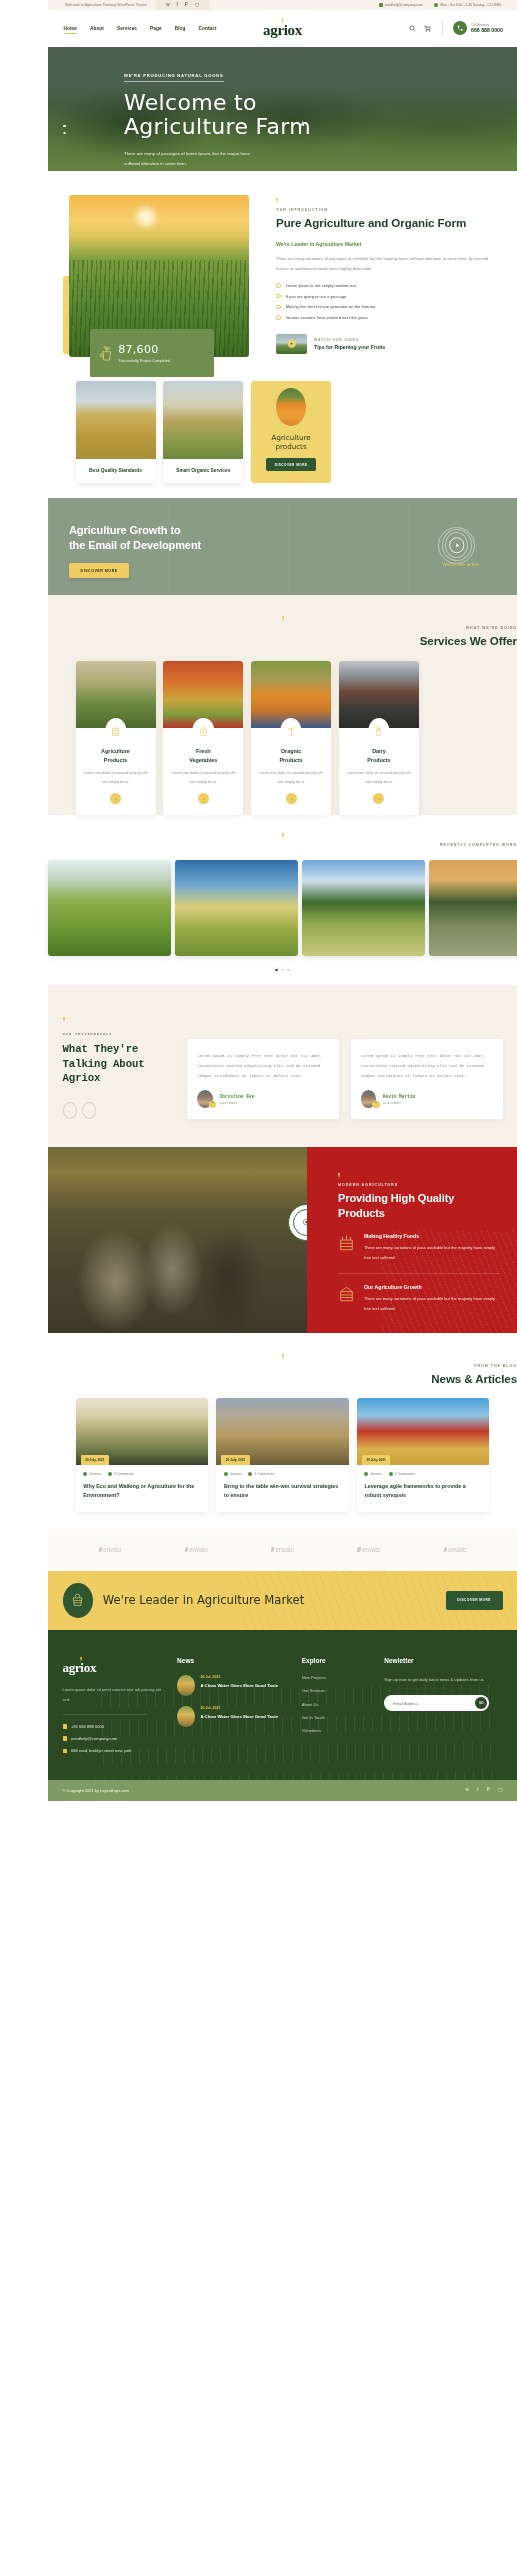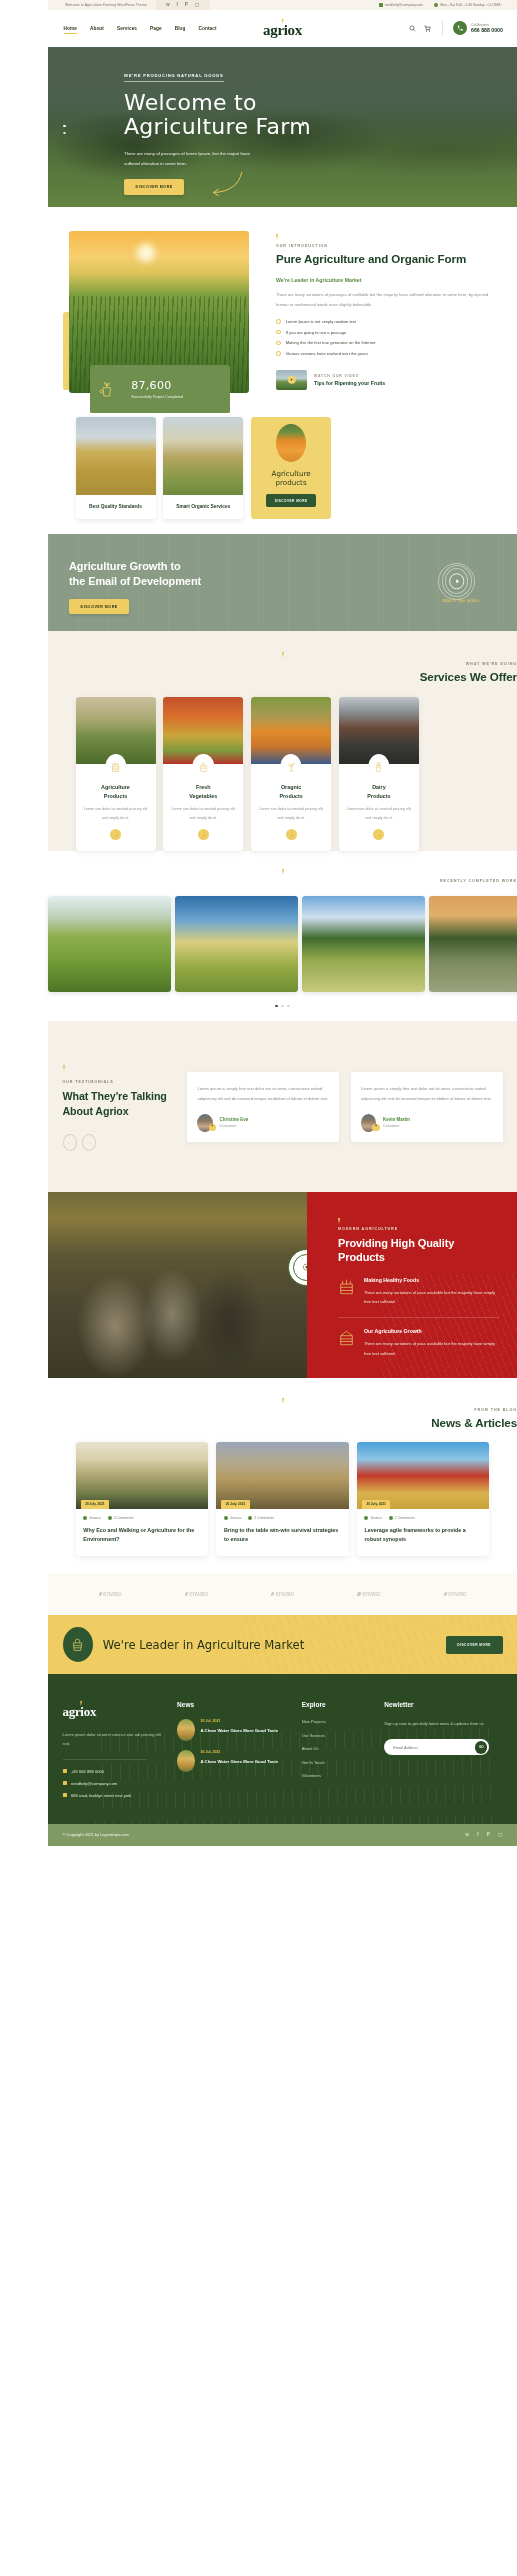--- a/index.html
+++ b/index.html
@@ -31,21 +31,21 @@
   .logo-leaf { width:0; height:0; margin:0 auto -1.3px; border-left:1.6px solid transparent; border-right:1.6px solid transparent; border-bottom:5.2px solid #e8c24d; transform:rotate(186deg); }
   .nav-right { margin-left:auto; display:flex; align-items:center; gap:7.8px; padding-right:14.2px; }
   .nav-ico { width:7.8px; height:7.8px; color:#20301a; display:flex; align-items:center; justify-content:center; }
   .nav-sep { width:0.6px; height:14.2px; background:#e6e2d8; margin:0 2.6px; }
   .callbox { display:flex; align-items:center; gap:3.9px; }
   .call-circle { width:14.2px; height:14.2px; border-radius:50%; background:#4e7c3a; display:flex; align-items:center; justify-content:center; color:#fff; font-size:6.5px; }
   .call-label { font-size:3.2px; color:#8a8578; line-height:1.4; }
   .call-num { font-size:5.2px; font-weight:bold; color:#17301a; line-height:1.2; }
 
   
-  .hero { height:160px; position:relative; overflow:hidden;
+  .hero { height:124px; position:relative; overflow:hidden;
     background:
       linear-gradient(to bottom, rgba(60,78,62,.72), rgba(50,70,48,.55) 55%, rgba(46,68,38,.45)),
       linear-gradient(to bottom, #7a8b7c 0%, #6f8575 30%, #5d7a52 48%, #6e9448 62%, #7fa84e 78%, #8fb857 100%);
   }
   .hero::after { content:""; position:absolute; inset:0;
     background:radial-gradient(ellipse 116px 52px at 18% 62%, rgba(24,40,22,.55), transparent 70%),
                radial-gradient(ellipse 142px 45px at 52% 58%, rgba(28,44,24,.45), transparent 70%),
                radial-gradient(ellipse 194px 39px at 85% 64%, rgba(40,60,30,.3), transparent 70%);
   }
   .hero-inner { position:relative; z-index:3; padding:21.3px 0 0 76px; }
@@ -64,21 +64,21 @@
   
   .about { background:#fff; padding:24.6px 0 19.4px; position:relative; overflow:hidden; }
   .about-row { display:flex; gap:23px; width:427px; margin:0 auto; position:relative; }
   .about-media { position:relative; width:184px; flex:none; }
   .about-yellow { position:absolute; left:-6.5px; top:81px; width:39px; height:78px; background:#f0d470; border-radius:2.6px; }
   .about-img { width:180px; height:162px; border-radius:3.2px; position:relative; z-index:2; overflow:hidden;
     background:linear-gradient(to bottom, #f6b94b 0%, #f6cf6e 16%, #dcc45a 26%, #7b9e3e 40%, #5d8a33 62%, #3f6b24 100%); }
   .about-img::before { content:""; position:absolute; left:38%; top:8%; width:18px; height:18px; border-radius:50%; background:#fff8dc; filter:blur(3.9px); }
   .about-img::after { content:""; position:absolute; inset:40% 0 0 0;
     background:repeating-linear-gradient(92deg, rgba(34,62,20,.35) 0 1.3px, transparent 1.3px 4.5px); }
-  .about-stat { position:absolute; z-index:3; left:20.7px; bottom:-20.7px; width:140px; height:49px; background:#6f8f4f; border-radius:3.2px; display:flex; align-items:center; gap:17px; padding:0 9px; }
+  .about-stat { position:absolute; z-index:3; left:20.7px; bottom:-20.7px; width:124px; height:49px; background:#6f8f4f; border-radius:3.2px; display:flex; align-items:center; gap:4px; padding:0 9px; }
   .stat-ico { width:15.5px; height:18px; flex:none; color:#eed36f; }
   .stat-num { font-family:"DejaVu Sans", sans-serif; font-size:11px; color:#fff; line-height:1; letter-spacing:0.3px; }
   .stat-cap { font-size:3.7px; color:#eef1e7; margin-top:3.9px; }
   .about-text { flex:1; padding-top:2.6px; }
   .kicker-leaf { width:0; height:0; border-left:1.9px solid transparent; border-right:1.9px solid transparent; border-bottom:6.5px solid #e8c24d; transform:rotate(180deg); margin-bottom:3.9px; }
   .sec-kicker { font-size:3.7px; letter-spacing:0.9px; color:#8b8673; font-weight:bold; }
   .sec-title { font-size:11.6px; line-height:1.22; color:#1d4226; font-weight:bold; margin-top:4.5px; letter-spacing:-0.1px; }
   .sec-lead { font-size:5.2px; color:#5a8a3c; font-weight:bold; margin-top:10.3px; }
   .sec-body { font-size:4.1px; color:#8b8b85; line-height:2.45; margin-top:7.1px; }
   .feat-list { margin-top:9px; }
@@ -146,21 +146,21 @@
   .pj.a { background:linear-gradient(to bottom,#e4eef0 0%,#bcd0b8 22%,#8fae4e 42%,#6f9a36 70%,#4c7526 100%); }
   .pj.b { background:linear-gradient(to bottom,#2f6fa8 0%,#6ea6cf 26%,#d9cf7e 48%,#9aab45 72%,#6e8f33 100%); }
   .pj.c { background:linear-gradient(to bottom,#6fa6d8 0%,#cfe0ee 22%,#3f6b2e 44%,#93a84e 66%,#c7c97c 100%); }
   .pj.d { background:linear-gradient(to bottom,#d9a05e 0%,#e0b06a 20%,#3f5a2e 44%,#7c8a5e 68%,#9aa27e 100%); }
   .pj-dots { display:flex; gap:3.2px; justify-content:center; margin-top:13px; }
   .pjdot { width:2.6px; height:2.6px; border-radius:50%; background:#d8d6cf; }
   .pjdot.on { background:#2e5631; }
 
   
   .testi { background:#f5f0e8; padding:26px 0 24.6px; }
-  .testi-row { display:flex; gap:11.6px; width:440px; margin:16px auto; align-items:center; }
+  .testi-row { display:flex; gap:11.6px; width:440px; margin:4px auto; align-items:flex-end;font-family:Liberation Mono, monospace; }
   .testi-left { width:113px; flex:none; padding-top:1.3px; }
   .testi-left h2 { font-size:10.7px; color:#1d4226; font-weight:bold; line-height:1.36; margin-top:3.9px; letter-spacing:-0.1px; }
   .testi-nav { display:flex; gap:5.2px; margin-top:15.5px; }
   .tnav { width:14.2px; height:17px; border-radius:50%/50%; border:0.6px solid #d6d2c7; display:flex; align-items:center; justify-content:center; color:#8d8a80; font-size:4.5px; }
   .tcard { flex:1; background:#fff; border-radius:2.6px; padding:11.6px 10.3px 10.3px; box-shadow:0 1.3px 6.5px rgba(0,0,0,.05); }
   .tquote { font-size:4.1px; color:#8b8b85; line-height:2.5; }
   .tfoot { display:flex; align-items:center; gap:6.5px; margin-top:9px; }
   .tavatar { width:15.5px; height:18px; border-radius:50%/50%; position:relative; flex:none;
     background:linear-gradient(to bottom,#5f6f7a 0%,#8f7a64 40%,#c8a98a 70%,#6a6a60 100%); }
   .tavatar .qbadge { position:absolute; right:-3.2px; bottom:0.6px; width:7.1px; height:7.1px; border-radius:50%; background:#efcd62; display:flex; align-items:center; justify-content:center; font-size:4.5px; color:#2e4021; line-height:1; }

